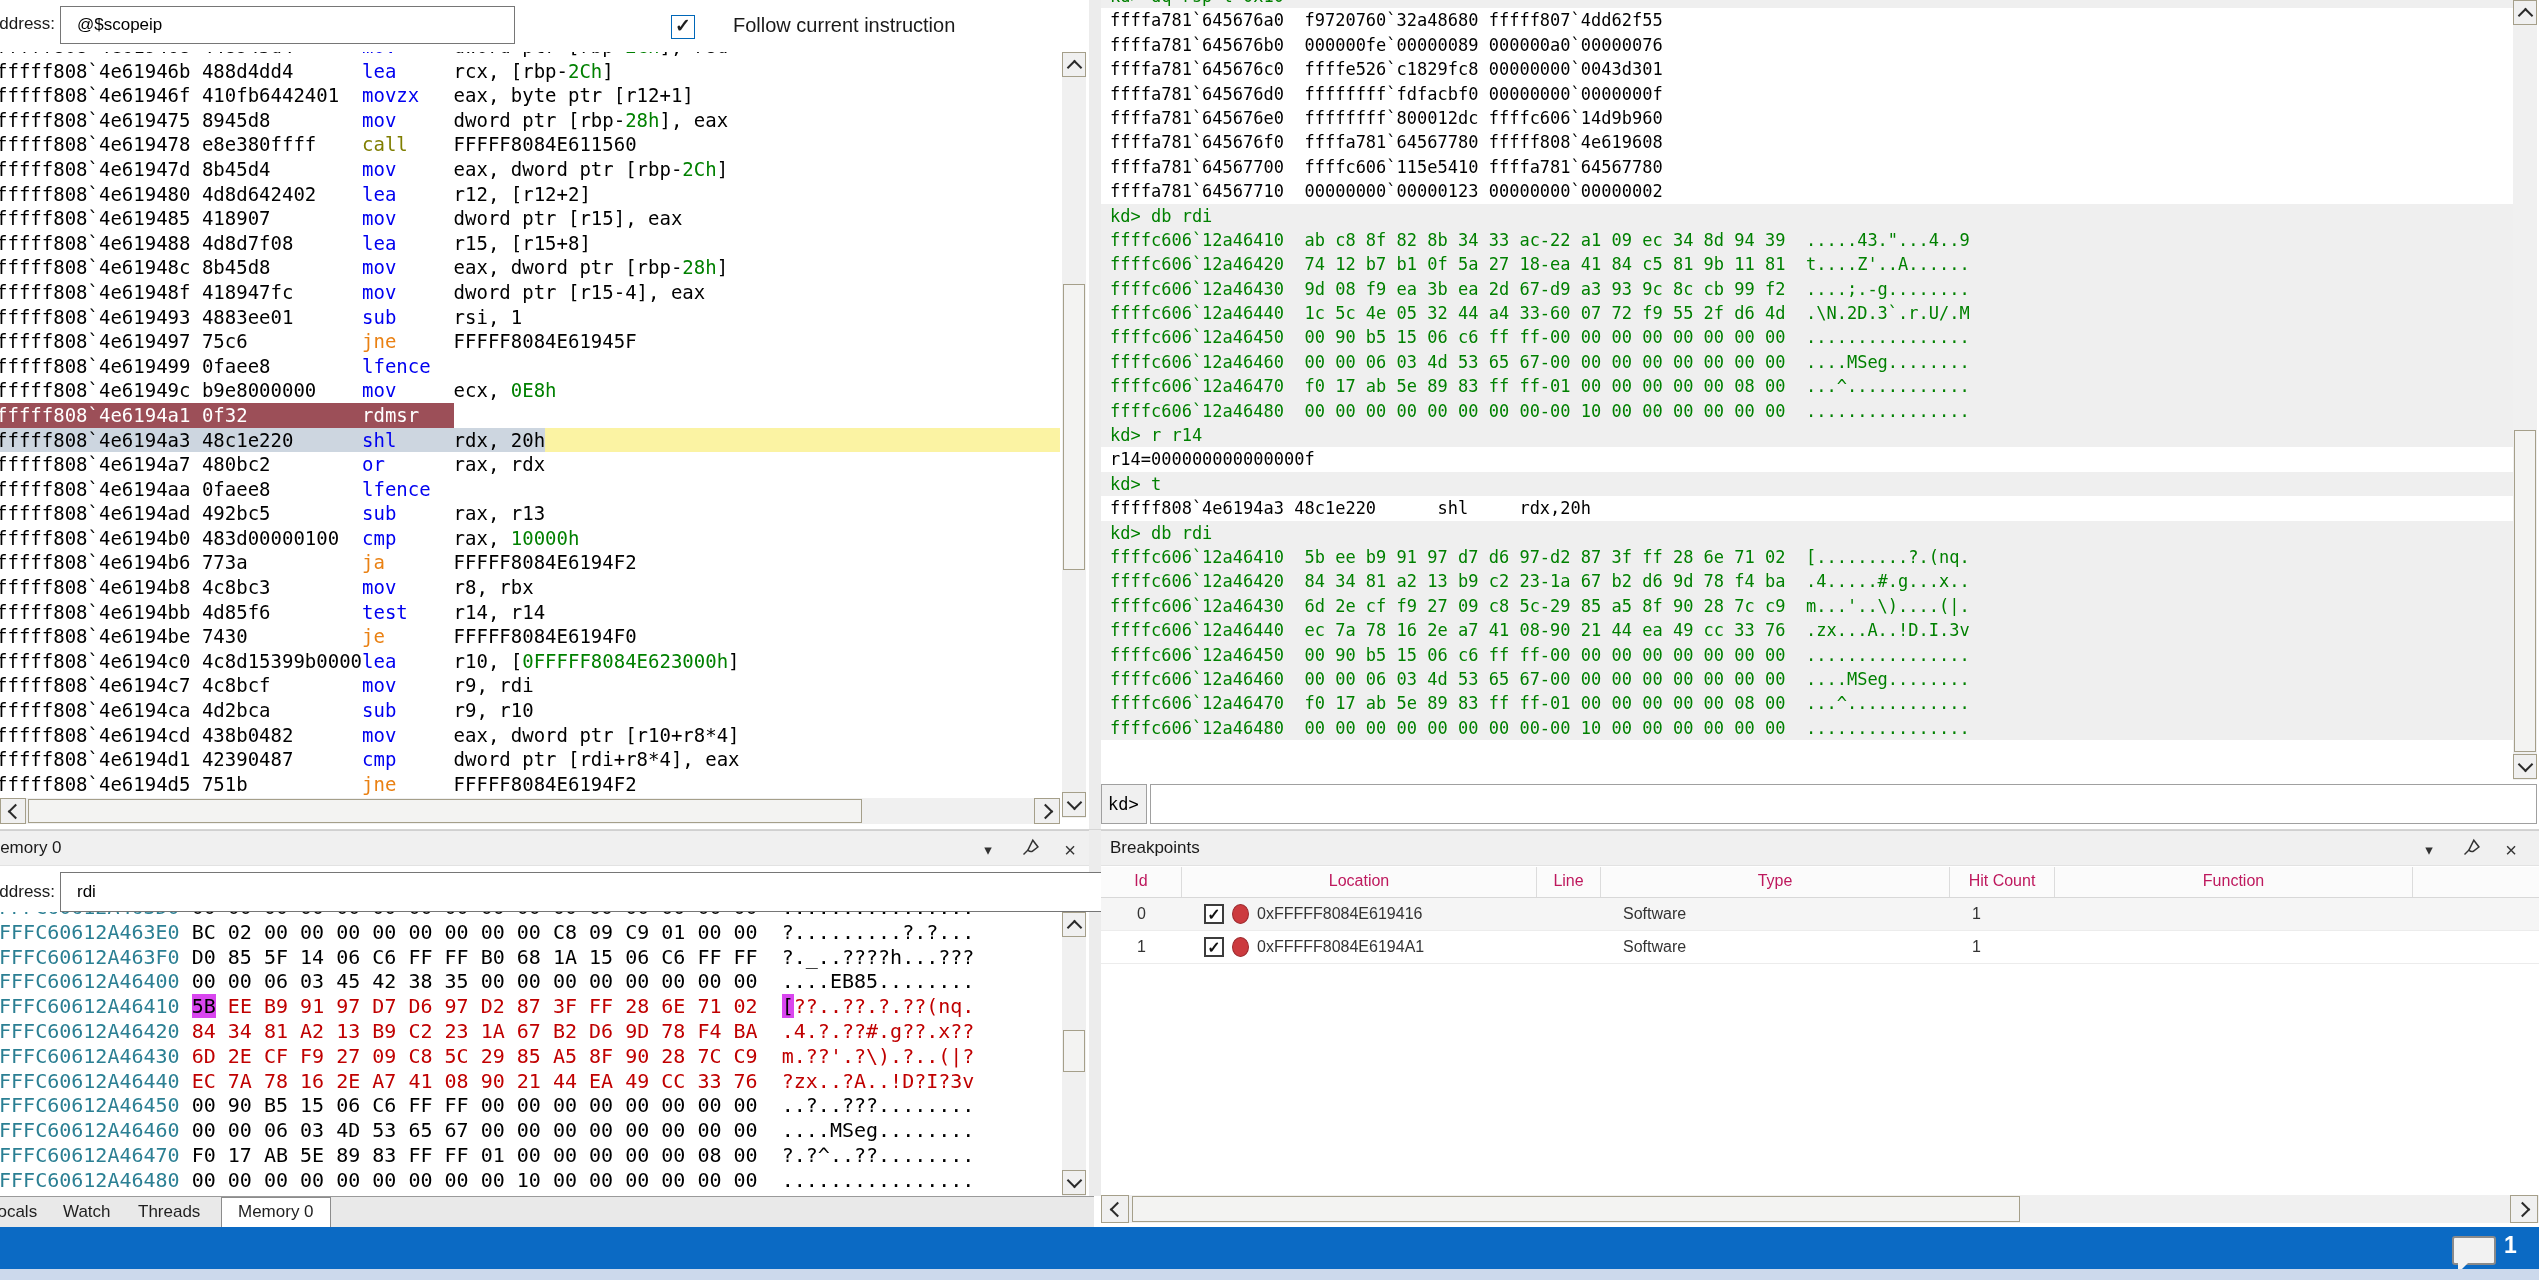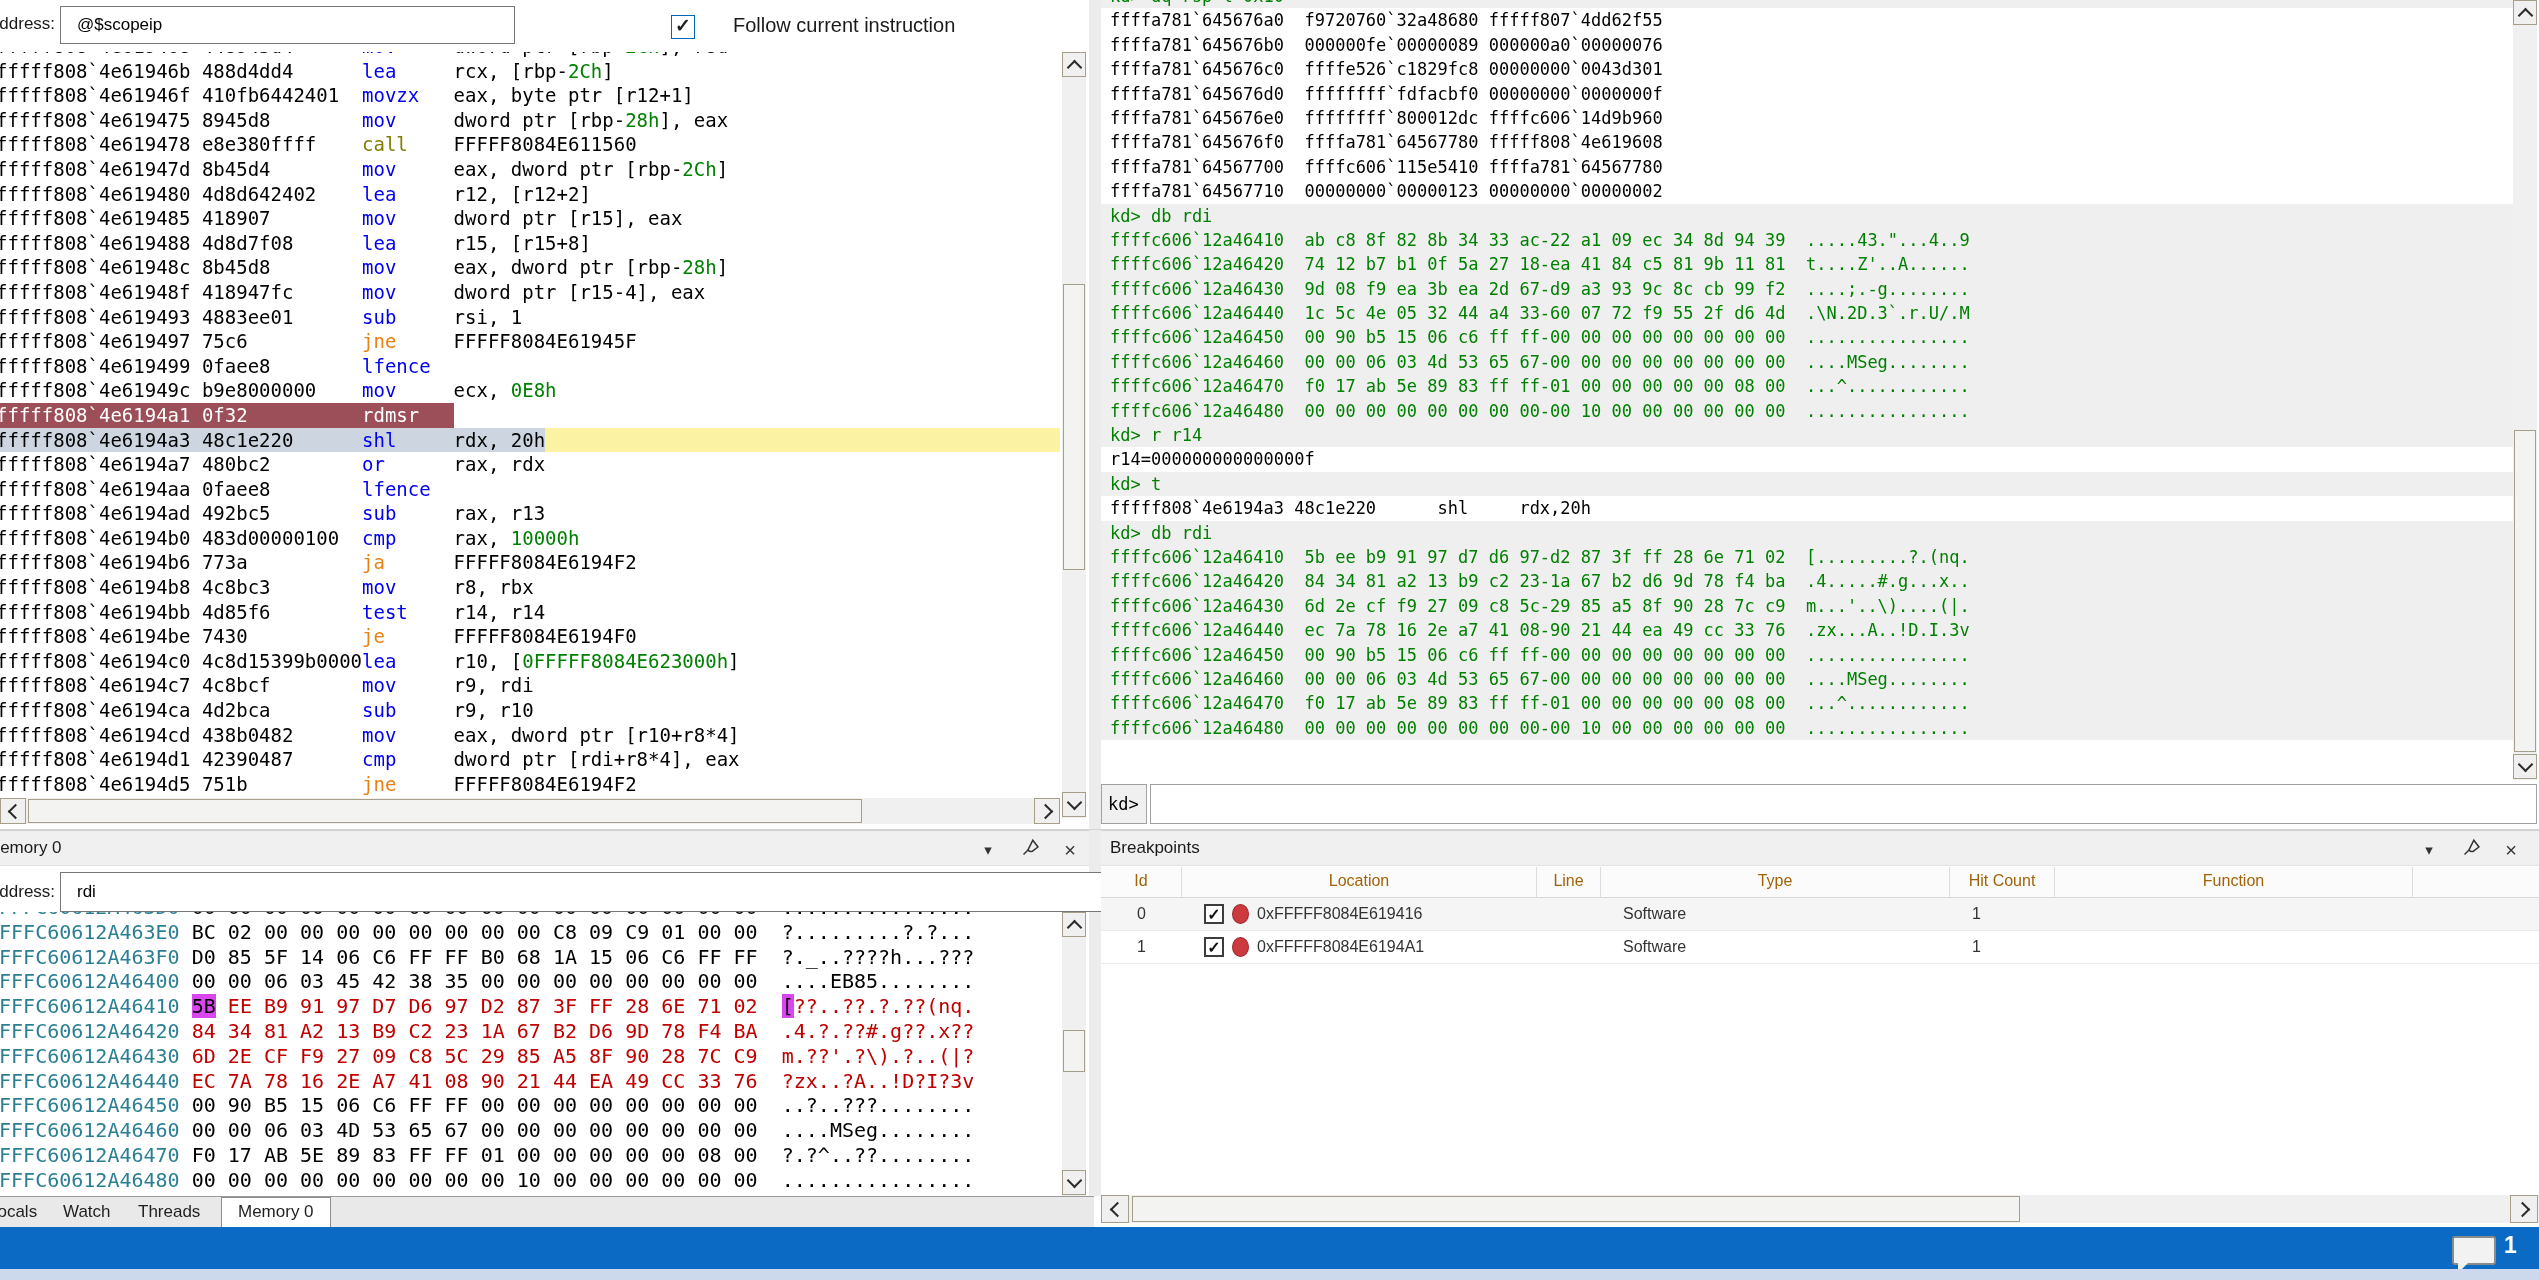--- a/index.html
+++ b/index.html
@@ -65,21 +65,21 @@
   
   #tabstrip{left:0;top:1196px;width:1094px;height:31px;background:#e9e9e9;border-top:1px solid #9a9a9a;box-sizing:border-box;}
   .tab{position:absolute;top:5px;font-size:17px;color:#1f1f1f;}
   .tab.active{top:0;height:30px;background:#fff;border:1px solid #8c8c8c;border-bottom:none;
               padding:4px 16px 0 16px;box-sizing:border-box;}
 
   
   #bp-grid-head,#bp-rows .bprow{display:grid;grid-template-columns:81px 355px 64px 349px 105px 358px 1fr;}
   #bp-grid-head{position:absolute;left:1101px;top:867px;width:1438px;height:31px;background:#fbfbfb;
                 border-bottom:1px solid #d8d8d8;box-sizing:border-box;}
-  #bp-grid-head .hc{font-size:16px;color:#a16207;text-align:center;padding-top:5px;border-right:1px solid #dcdcdc;}
+  #bp-grid-head .hc{font-size:16px;color:#be185d;text-align:center;padding-top:5px;border-right:1px solid #dcdcdc;}
   #bp-rows{position:absolute;left:1101px;top:898px;width:1438px;}
   .bprow{height:32px;align-items:center;border-bottom:1px solid #ececec;font-size:16px;color:#333;}
   .bprow:nth-child(odd){background:#f5f5f5;}
   .bp-id{text-align:center;}
   .bp-loc{display:flex;align-items:center;gap:8px;padding-left:22px;}
   .bp-cb{width:20px;height:20px;border:2px solid #3c3c3c;background:#fff;font-size:16px;font-weight:bold;
          line-height:18px;text-align:center;color:#111;box-sizing:border-box;}
   .bp-dot{width:17px;height:20px;border-radius:50%;background:#cc3a3e;border:1px solid #9d2c30;box-sizing:border-box;}
   .bp-type,.bp-hit{padding-left:22px;}
 

